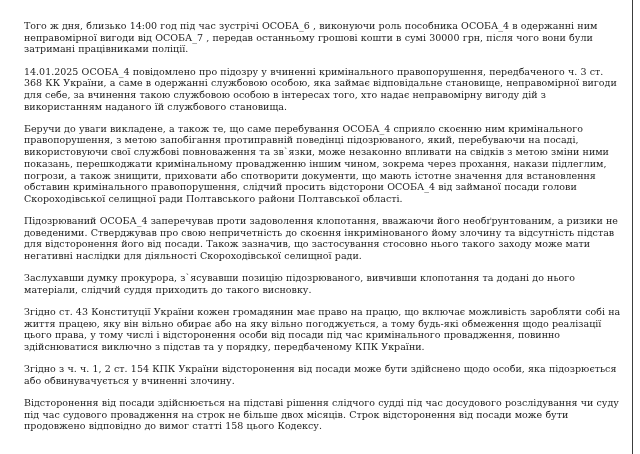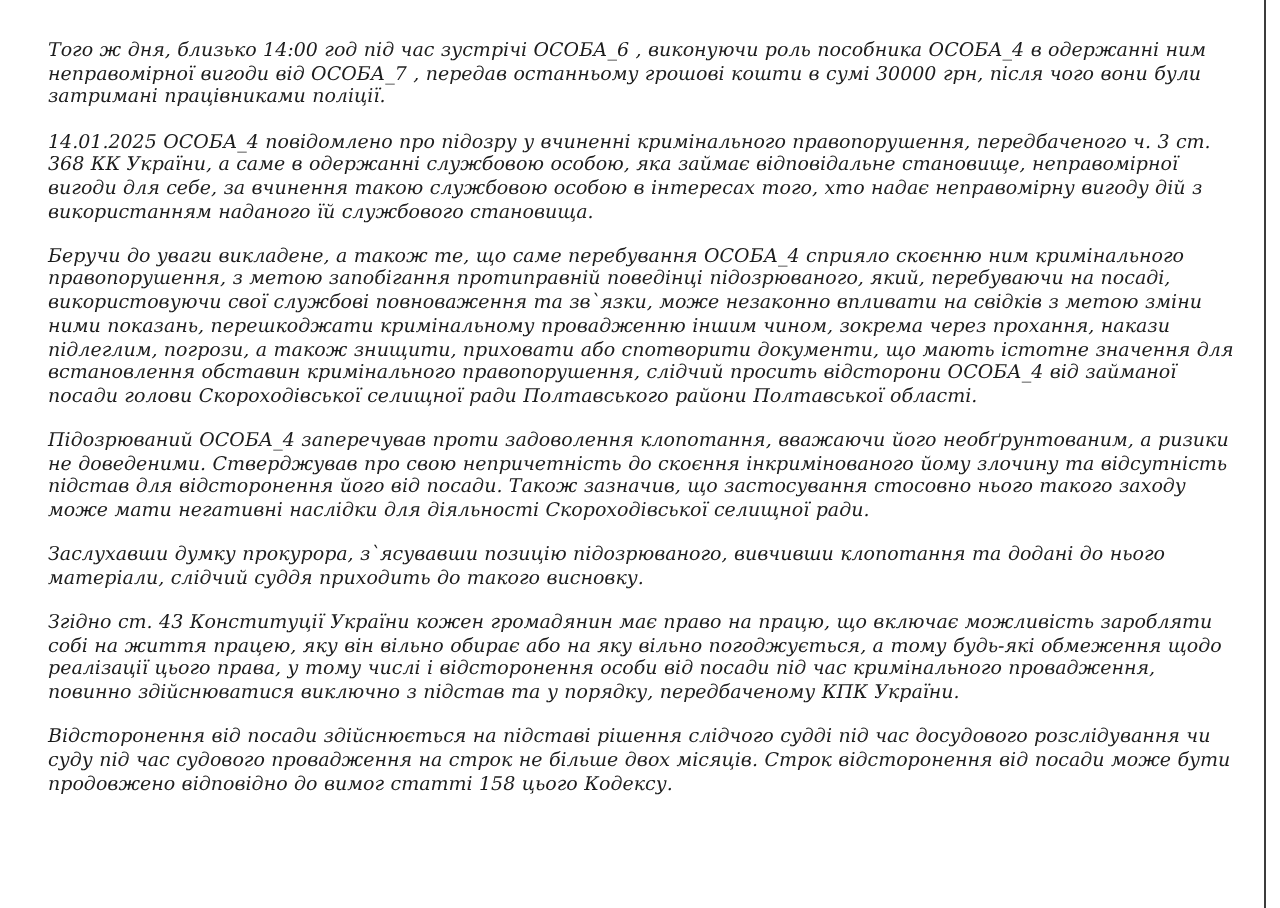--- a/index.html
+++ b/index.html
@@ -12,21 +12,20 @@
     width:640px;height:454px;
     background:var(--bg);
     font-family:"DejaVu Serif","Liberation Serif",serif;
     color:var(--text);
     overflow:hidden;
   }
   .page{
     position:relative;
     width:640px;height:454px;
     background:var(--bg);
-    font-style:italic;
   }
   .content{
     position:absolute;
     left:24px;top:20px;
     width:597px;
   }
   .content p{
     margin:0 0 10.4px 0;
     font-size:9.5px;
     line-height:11.7px;
@@ -44,16 +43,17 @@
 <body>
 
 <div class="page">
   <div class="content">
     <p>Того ж дня, близько 14:00 год під час зустрічі ОСОБА_6 , виконуючи роль пособника ОСОБА_4 в одержанні ним неправомірної вигоди від ОСОБА_7 , передав останньому грошові кошти в сумі 30000 грн, після чого вони були затримані працівниками поліції.</p>
     <p>14.01.2025 ОСОБА_4 повідомлено про підозру у вчиненні кримінального правопорушення, передбаченого ч. 3 ст. 368 КК України, а саме в одержанні службовою особою, яка займає відповідальне становище, неправомірної вигоди для себе, за вчинення такою службовою особою в інтересах того, хто надає неправомірну вигоду дій з використанням наданого їй службового становища.</p>
     <p>Беручи до уваги викладене, а також те, що саме перебування ОСОБА_4 сприяло скоєнню ним кримінального правопорушення, з метою запобігання протиправній поведінці підозрюваного, який, перебуваючи на посаді, використовуючи свої службові повноваження та зв`язки, може незаконно впливати на свідків з метою зміни ними показань, перешкоджати кримінальному провадженню іншим чином, зокрема через прохання, накази підлеглим, погрози, а також знищити, приховати або спотворити документи, що мають істотне значення для встановлення обставин кримінального правопорушення, слідчий просить відсторони ОСОБА_4 від займаної посади голови Скороходівської селищної ради Полтавського райони Полтавської області.</p>
     <p>Підозрюваний ОСОБА_4 заперечував проти задоволення клопотання, вважаючи його необґрунтованим, а ризики не доведеними. Стверджував про свою непричетність до скоєння інкримінованого йому злочину та відсутність підстав для відсторонення його від посади. Також зазначив, що застосування стосовно нього такого заходу може мати негативні наслідки для діяльності Скороходівської селищної ради.</p>
     <p>Заслухавши думку прокурора, з`ясувавши позицію підозрюваного, вивчивши клопотання та додані до нього матеріали, слідчий суддя приходить до такого висновку.</p>
     <p>Згідно ст. 43 Конституції України кожен громадянин має право на працю, що включає можливість заробляти собі на життя працею, яку він вільно обирає або на яку вільно погоджується, а тому будь-які обмеження щодо реалізації цього права, у тому числі і відсторонення особи від посади під час кримінального провадження, повинно здійснюватися виключно з підстав та у порядку, передбаченому КПК України.</p>
+    <p>Згідно з ч. ч. 1, 2 ст. 154 КПК України відсторонення від посади може бути здійснено щодо особи, яка підозрюється або обвинувачується у вчиненні злочину.</p>
     <p>Відсторонення від посади здійснюється на підставі рішення слідчого судді під час досудового розслідування чи суду під час судового провадження на строк не більше двох місяців. Строк відсторонення від посади може бути продовжено відповідно до вимог статті 158 цього Кодексу.</p>
   </div>
   <div class="right-rule"></div>
 </div>
 
 </body></html>

